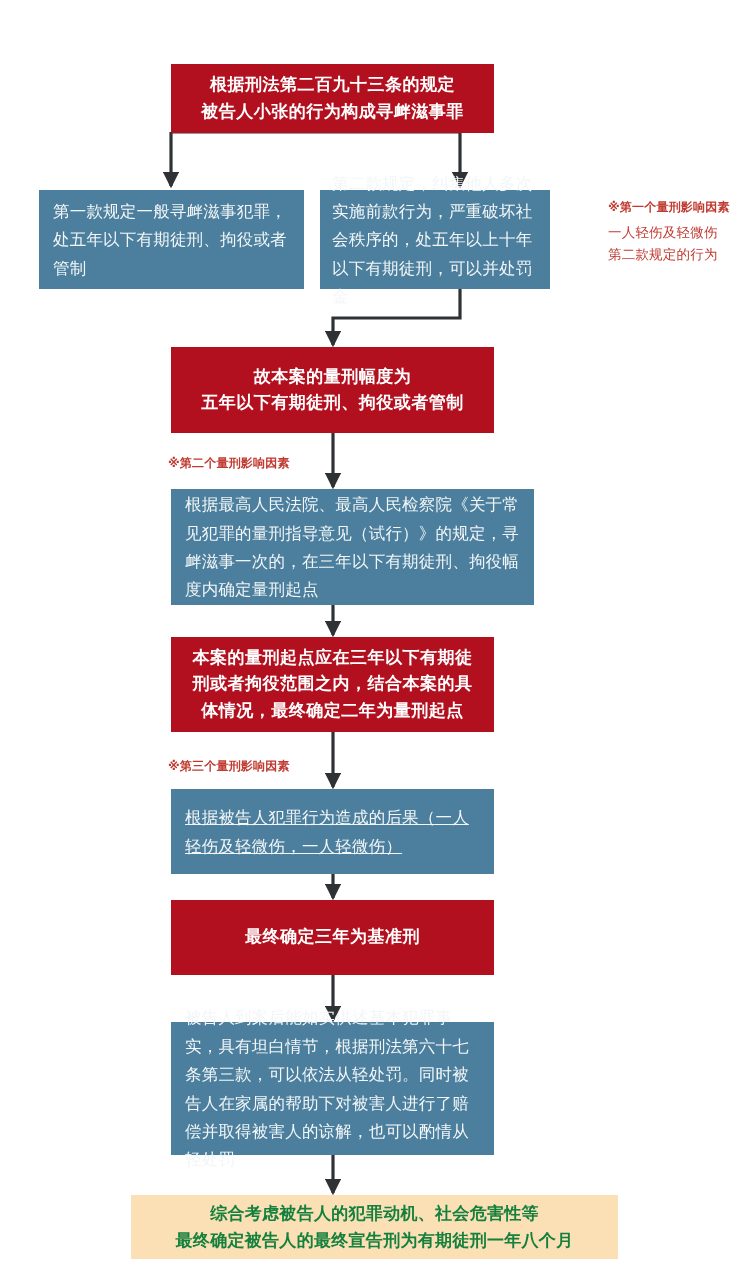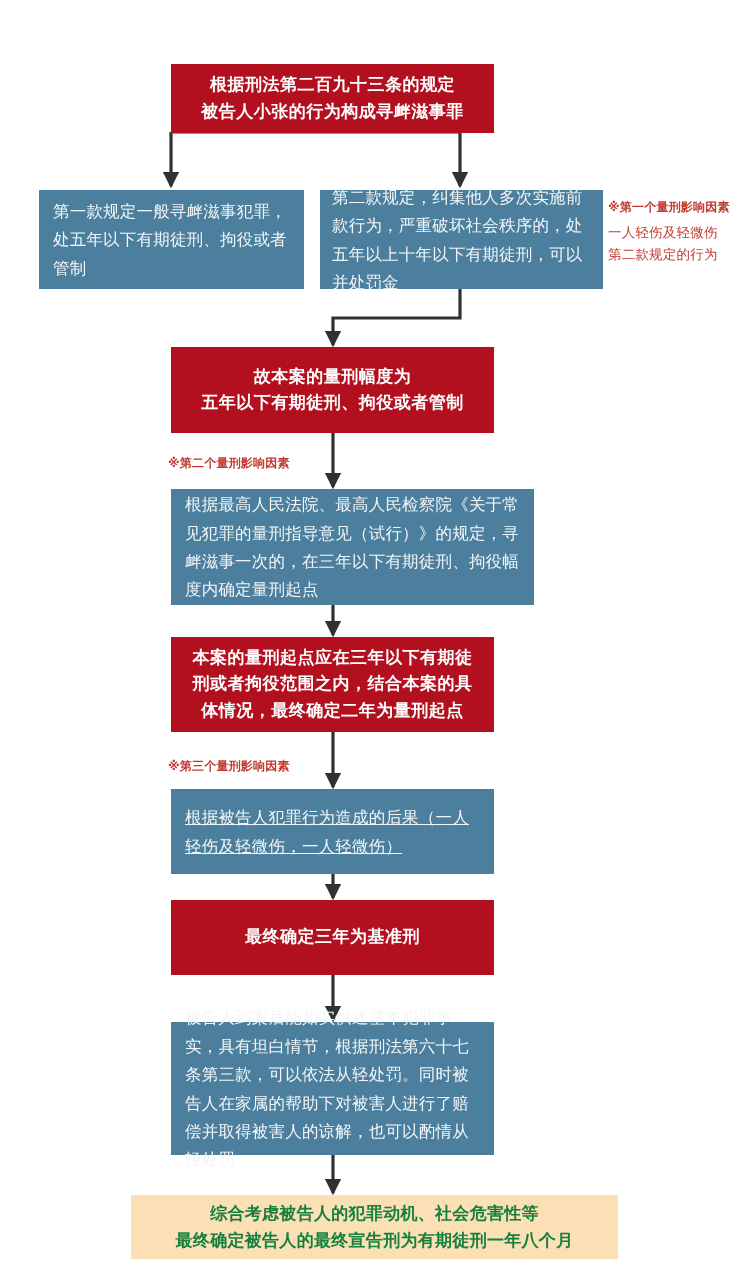--- a/index.html
+++ b/index.html
@@ -136,21 +136,21 @@
 
   <div class="node red center" style="left:171px; top:32px; width:323px; height:69px; padding:0 14px;margin-top:32px;">
     <div class="txt">根据刑法第二百九十三条的规定
 被告人小张的行为构成寻衅滋事罪</div>
   </div>
 
   <div class="node blue" style="left:39px; top:190px; width:265px; height:99px; padding:0 14px;">
     <div class="txt">第一款规定一般寻衅滋事犯罪，处五年以下有期徒刑、拘役或者管制</div>
   </div>
 
-  <div class="node blue" style="left:320px; top:190px; width:283px; height:99px; padding:17px 12px;">
+  <div class="node blue" style="left:320px; top:190px; width:230px; height:99px; padding:17px 12px;">
     <div class="txt">第二款规定，纠集他人多次实施前款行为，严重破坏社会秩序的，处五年以上十年以下有期徒刑，可以并处罚金</div>
   </div>
 
   <div class="annot-title" style="left:608px; top:199px;">※第一个量刑影响因素</div>
   <div class="annot-body" style="left:608px; top:222px; width:140px;">一人轻伤及轻微伤
 第二款规定的行为</div>
 
   <div class="node red center" style="left:171px; top:347px; width:323px; height:86px; padding:0 14px;justify-content:center;">
     <div class="txt">故本案的量刑幅度为
 五年以下有期徒刑、拘役或者管制</div>

